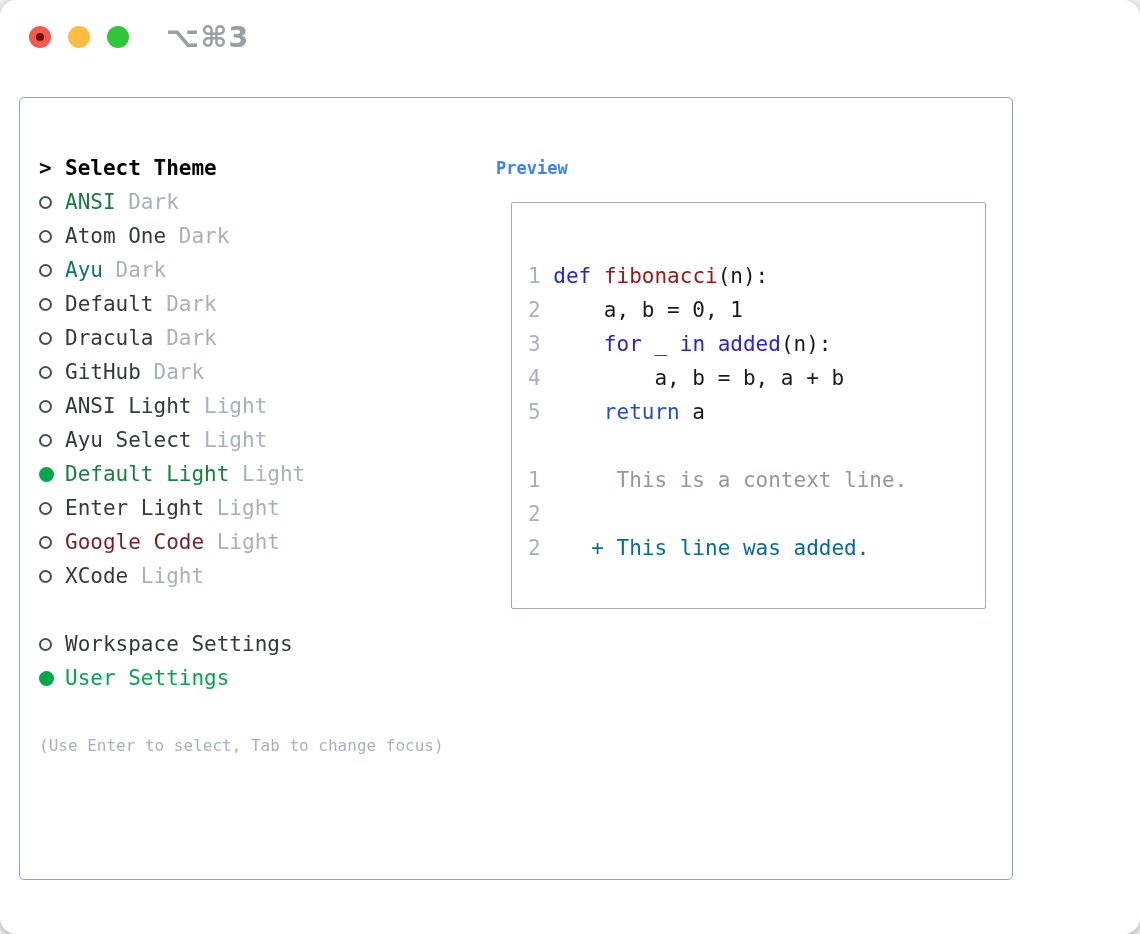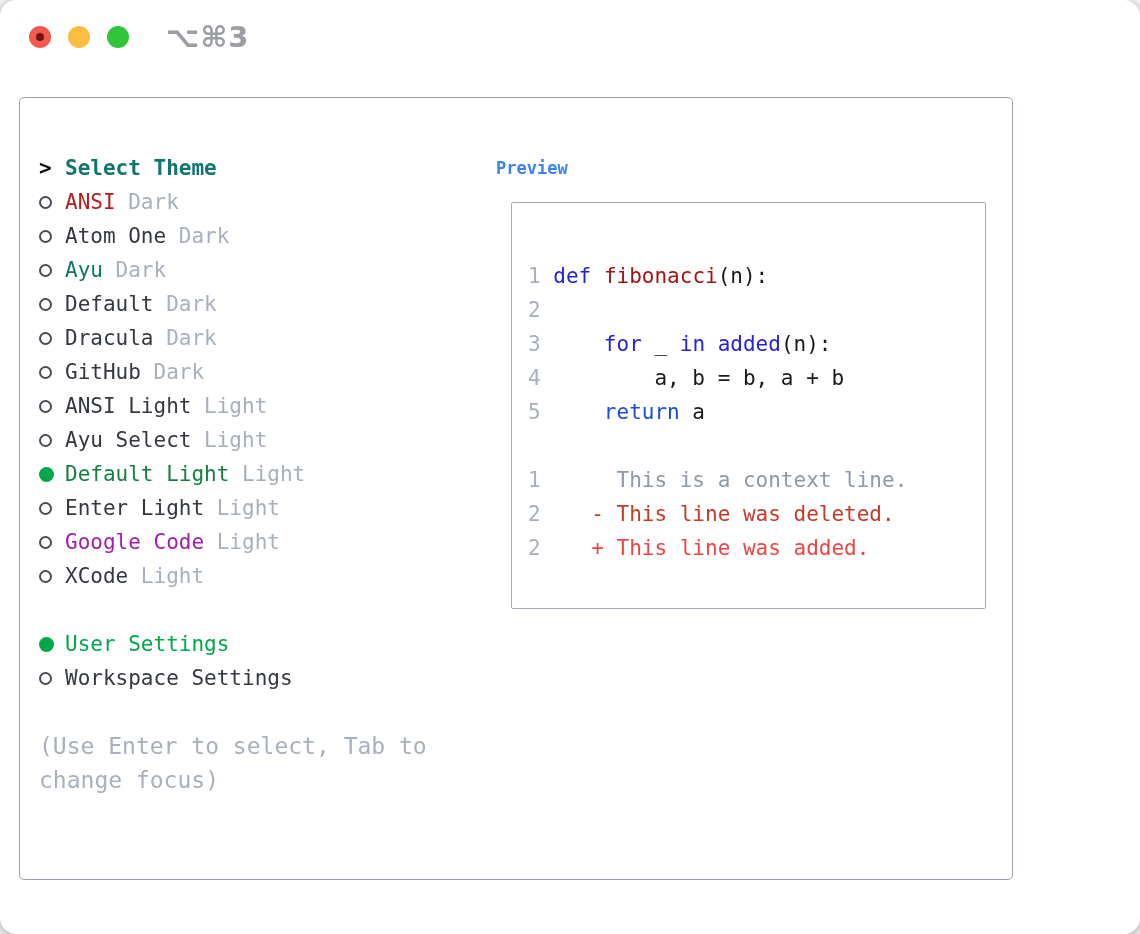--- a/index.html
+++ b/index.html
@@ -39,24 +39,24 @@
   .left-col { position: absolute; left: 19px; top: 53px; width: 450px; }
   .row { display: flex; align-items: center; height: 34px; font-size: 21px; white-space: pre; }
   .row.blank { height: 34px; }
   .bullet-slot { width: 26px; display: flex; align-items: center; flex: none; }
   .radio {
     width: 13px; height: 13px; border-radius: 50%;
     border: 2px solid #474d56; background: transparent;
   }
   .radio.sel { width: 15px; height: 15px; border: none; }
   .prompt { font-weight: bold; color: #0b0d10; font-size: 21px; }
-  .list-title { font-weight: bold; color: #0f766e; }
+  .list-title { font-weight: bold; color: #000000; }
   .apply-title { color: #17191d; }
   .hint {
-    width: 424px; font-size: 23px; line-height: 34px; white-space: normal;
+    width: 424px; font-size: 16px; line-height: 34px; white-space: normal;
   }
 
   
   .preview-title {
     position: absolute; left: 476px; top: 53px; height: 34px;
     display: flex; align-items: center;
     font-size: 17px; font-weight: bold; color: #3b82f6;
   }
   .preview-box {
     position: absolute; left: 491px; top: 104px; width: 475px; height: 407px;
@@ -83,57 +83,58 @@
 
   <div class="panel">
 
     <div class="left-col">
       <div class="row">
         <span class="bullet-slot"><span class="prompt">&gt;</span></span>
         <span class="list-title">Select Theme</span>
       </div>
 
       <div id="theme-list">
-          <div class="row"><span class="bullet-slot"><span class="radio"></span></span><span style="color: #b91c1c; text-align: right;">ANSI</span><span style="color: rgb(168, 176, 188);"> Dark</span></div>
+          <div class="row"><span class="bullet-slot"><span class="radio"></span></span><span style="color: #15803d; text-align: right;">ANSI</span><span style="color: rgb(168, 176, 188);"> Dark</span></div>
           <div class="row"><span class="bullet-slot"><span class="radio"></span></span><span style="color: rgb(52, 56, 63);">Atom One</span><span style="color: rgb(168, 176, 188);"> Dark</span></div>
           <div class="row"><span class="bullet-slot"><span class="radio"></span></span><span style="color: #0f766e;">Ayu</span><span style="color: rgb(168, 176, 188);"> Dark</span></div>
           <div class="row"><span class="bullet-slot"><span class="radio"></span></span><span style="color: rgb(52, 56, 63);">Default</span><span style="color: rgb(168, 176, 188);"> Dark</span></div>
           <div class="row"><span class="bullet-slot"><span class="radio"></span></span><span style="color: rgb(52, 56, 63);">Dracula</span><span style="color: rgb(168, 176, 188);"> Dark</span></div>
           <div class="row"><span class="bullet-slot"><span class="radio"></span></span><span style="color: rgb(52, 56, 63);">GitHub</span><span style="color: rgb(168, 176, 188);"> Dark</span></div>
           <div class="row"><span class="bullet-slot"><span class="radio"></span></span><span style="color: rgb(52, 56, 63);">ANSI Light</span><span style="color: rgb(168, 176, 188);"> Light</span></div>
           <div class="row"><span class="bullet-slot"><span class="radio"></span></span><span style="color: rgb(52, 56, 63);">Ayu Select</span><span style="color: rgb(168, 176, 188);"> Light</span></div>
           <div class="row"><span class="bullet-slot"><span class="radio sel" style="background: rgb(0, 167, 75);"></span></span><span style="color: #15803d;">Default Light</span><span style="color: rgb(168, 176, 188);"> Light</span></div>
           <div class="row"><span class="bullet-slot"><span class="radio"></span></span><span style="color: rgb(52, 56, 63);">Enter Light</span><span style="color: rgb(168, 176, 188);"> Light</span></div>
-          <div class="row"><span class="bullet-slot"><span class="radio"></span></span><span style="color: #a21caf;">Google Code</span><span style="color: rgb(168, 176, 188);"> Light</span></div>
+          <div class="row"><span class="bullet-slot"><span class="radio"></span></span><span style="color: #7f1d1d;">Google Code</span><span style="color: rgb(168, 176, 188);"> Light</span></div>
           <div class="row"><span class="bullet-slot"><span class="radio"></span></span><span style="color: rgb(52, 56, 63);">XCode</span><span style="color: rgb(168, 176, 188);"> Light</span></div>
         </div>
 
       <div class="row blank"></div>
 
 
       <div id="apply-list">
+          <div class="row"><span class="bullet-slot"><span class="radio"></span></span><span style="color: rgb(52, 56, 63);">Workspace Settings</span></div>
           <div class="row"><span class="bullet-slot"><span class="radio sel" style="background: rgb(0, 167, 75);"></span></span><span style="color: rgb(0, 167, 75);">User Settings</span></div>
-          <div class="row"><span class="bullet-slot"><span class="radio"></span></span><span style="color: rgb(52, 56, 63);">Workspace Settings</span></div>
         </div>
 
       <div class="row blank"></div>
 
       <div class="hint" style="color: rgb(168, 176, 188);">(Use Enter to select, Tab to change focus)</div>
     </div>
 
     <div class="preview-title">Preview</div>
 
     <div class="preview-box">
       <div id="code-lines">
           <div class="code-row">
             <span class="lnum" style="color: rgb(168, 176, 188);">1</span>
             <span class="code"><span style="color: rgb(35, 35, 220);">def</span><span style="color: rgb(23, 25, 29);"> </span><span style="color: rgb(163, 21, 21);">fibonacci</span><span style="color: rgb(23, 25, 29);">(n):</span></span>
           </div>
           <div class="code-row">
             <span class="lnum" style="color: rgb(168, 176, 188);">2</span>
+            <span class="code"><span style="color: rgb(23, 25, 29);">    a, b = 0, 1</span></span>
           </div>
           <div class="code-row">
             <span class="lnum" style="color: rgb(168, 176, 188);">3</span>
             <span class="code"><span style="color: rgb(23, 25, 29);">    </span><span style="color: rgb(35, 35, 220);">for</span><span style="color: rgb(23, 25, 29);"> _ </span><span style="color: rgb(35, 35, 220);">in</span><span style="color: rgb(23, 25, 29);"> </span><span style="color: rgb(35, 35, 220);">added</span><span style="color: rgb(23, 25, 29);">(n):</span></span>
           </div>
           <div class="code-row">
             <span class="lnum" style="color: rgb(168, 176, 188);">4</span>
             <span class="code"><span style="color: rgb(23, 25, 29);">        a, b = b, a + b</span></span>
           </div>
           <div class="code-row">
@@ -142,23 +143,22 @@
           </div>
         </div>
       <div class="code-row"></div>
       <div id="diff-lines">
           <div class="code-row">
             <span class="lnum" style="color: rgb(168, 176, 188);">1</span>
             <span class="code" style="color: rgb(143, 153, 164);">     This is a context line.</span>
           </div>
           <div class="code-row">
             <span class="lnum" style="color: rgb(168, 176, 188);">2</span>
-            <span class="code" style="color: rgb(198, 58, 40);">   - This line was deleted.</span>
           </div>
           <div class="code-row">
             <span class="lnum" style="color: rgb(168, 176, 188);">2</span>
-            <span class="code" style="color: #ef4444;">   + This line was added.</span>
+            <span class="code" style="color: #0369a1;">   + This line was added.</span>
           </div>
         </div>
     </div>
 
   </div>
 </div>
 
 </body></html>

